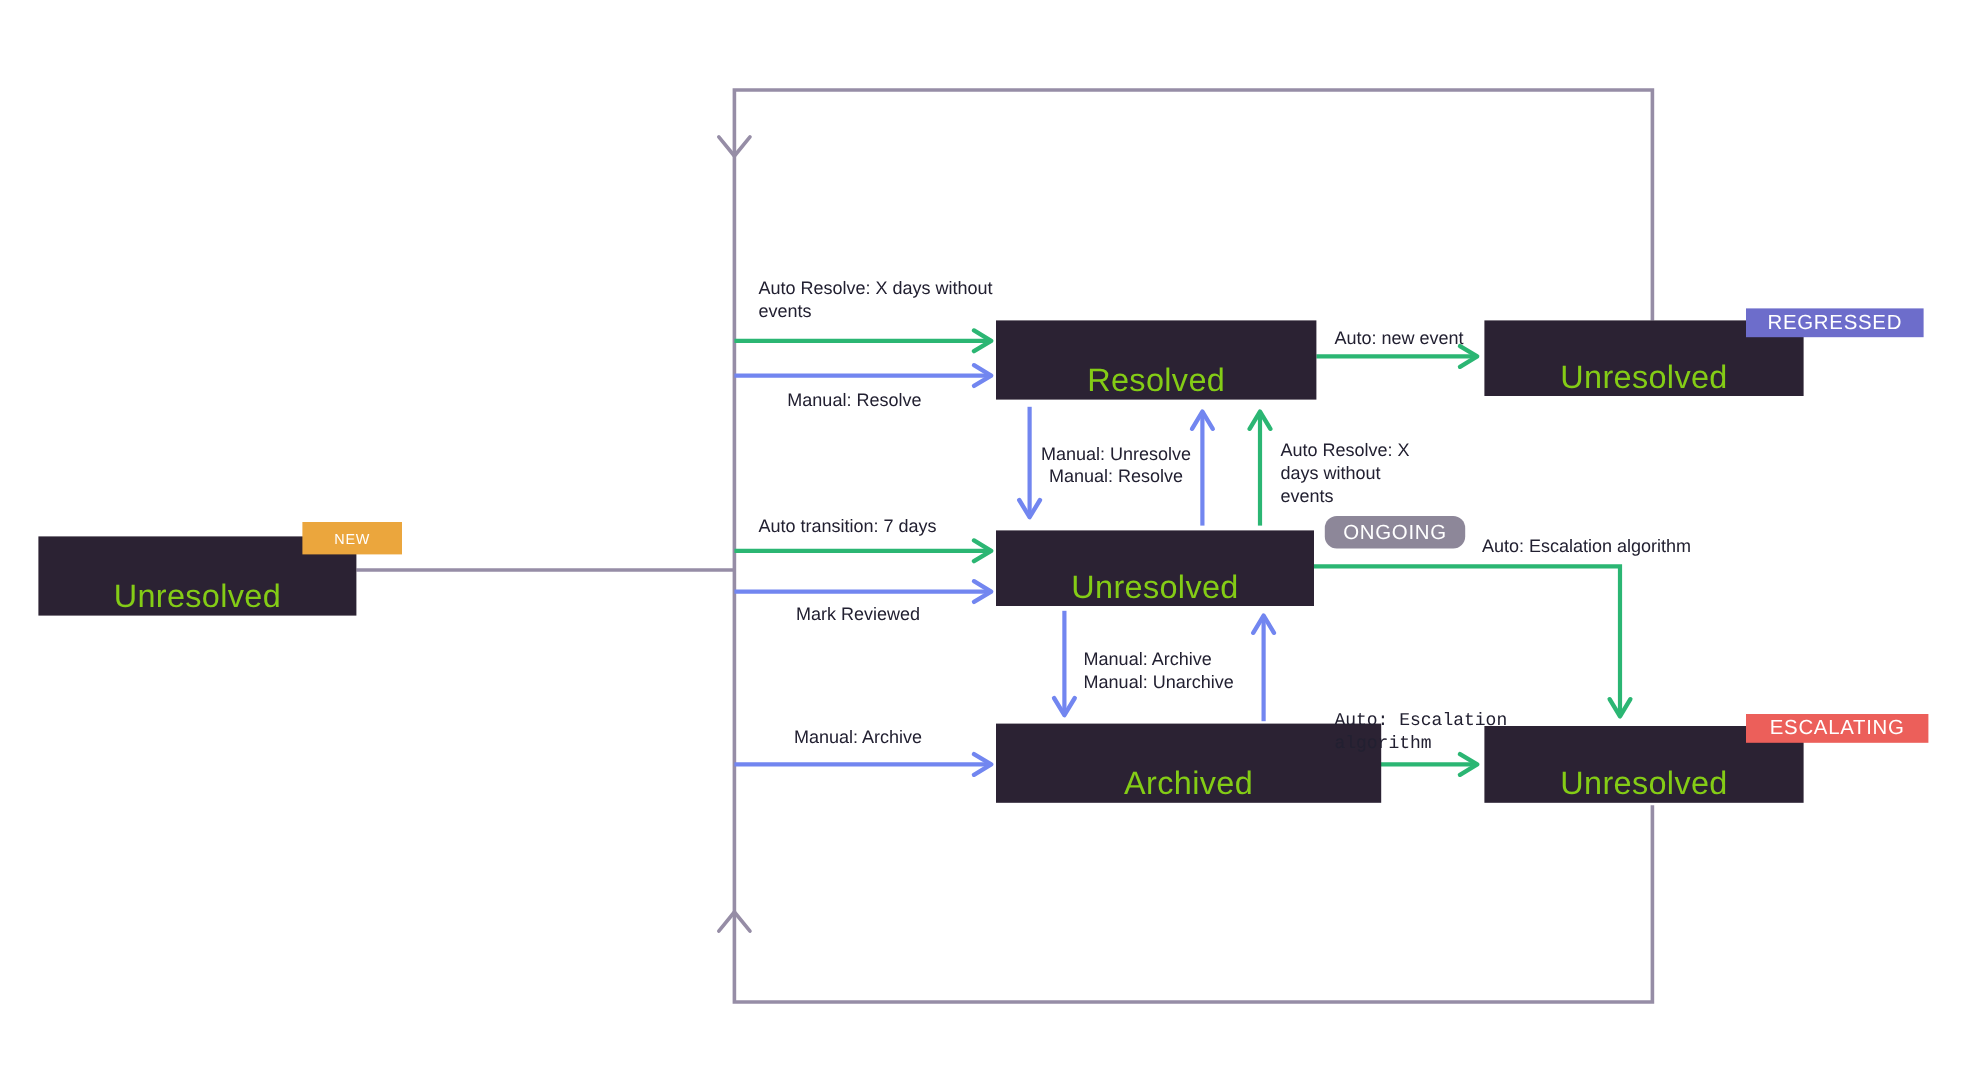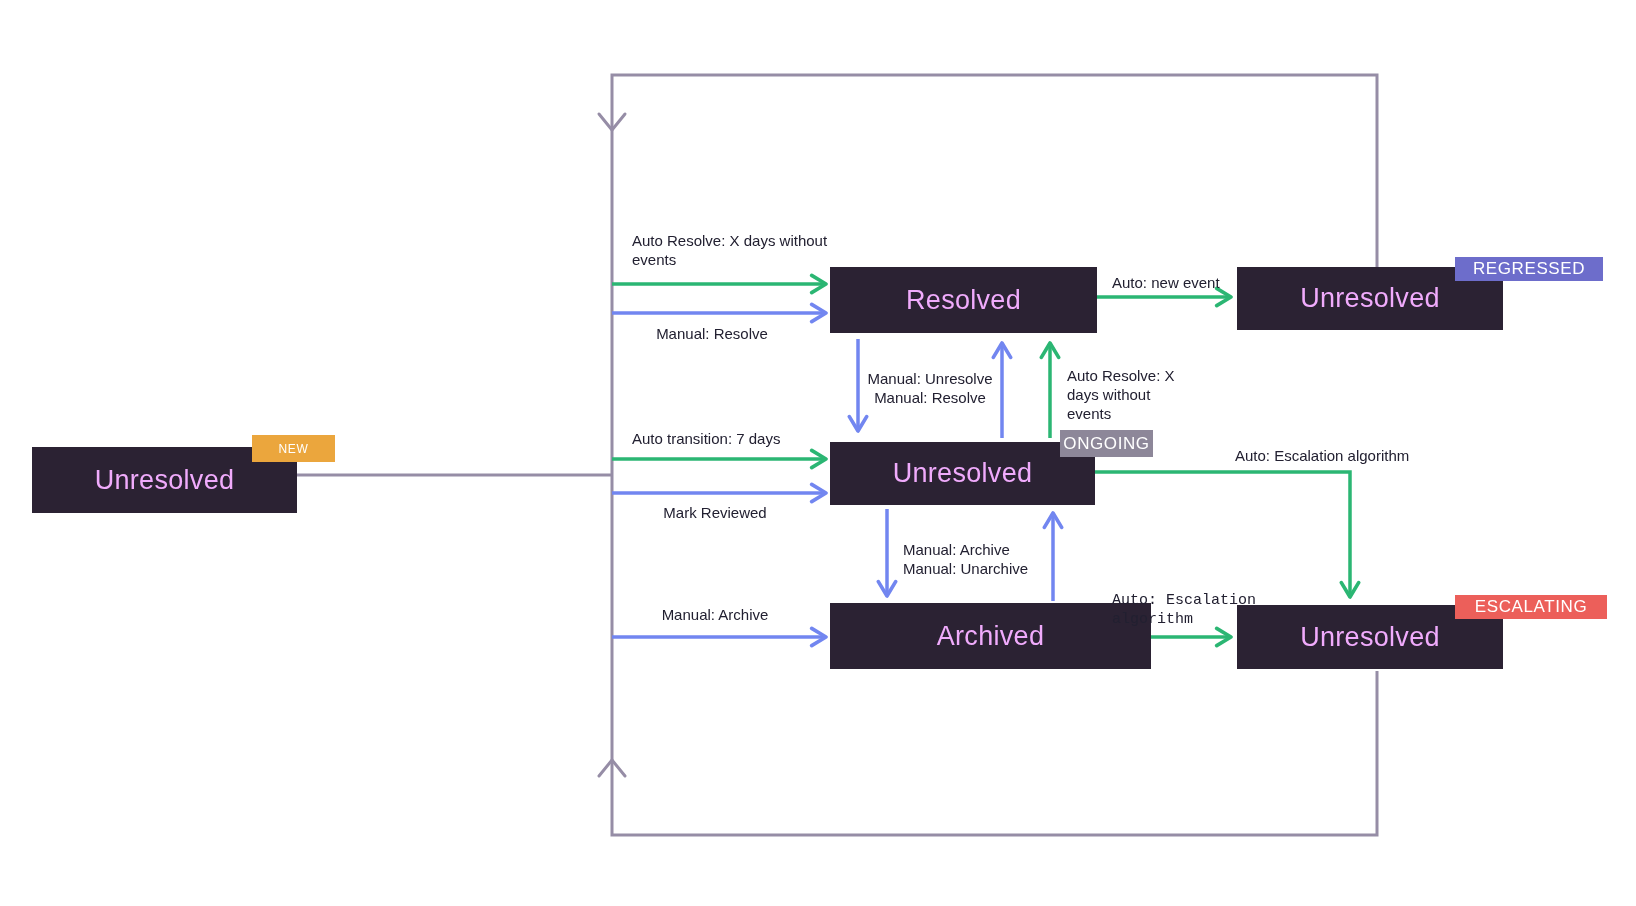--- a/index.html
+++ b/index.html
@@ -4,39 +4,39 @@
 <style>
   html,body { margin:0; padding:0; background:#ffffff; }
   #canvas {
     position:relative; width:1636px; height:906px; overflow:hidden;
     background:#ffffff;
     font-family:"Liberation Sans", sans-serif;
   }
   #edges { position:absolute; left:0; top:0; }
 
   .node {
-    position:absolute; background:#2b2233; color:#f0abfc;
-    display:flex; align-items:center; justify-content:center;
+    position:absolute; background:#2b2233; color:#84cc16;
+    display:flex; align-items:flex-end; justify-content:center;
     font-size:27px; font-weight:500; letter-spacing:.3px;
   }
   .node-new        { left:32px;   top:447px; width:265px; height:66px; }
   .node-resolved   { left:830px;  top:267px; width:267px; height:66px; }
   .node-regressed  { left:1237px; top:267px; width:266px; height:63px; }
   .node-ongoing    { left:830px;  top:442px; width:265px; height:63px; }
   .node-archived   { left:830px;  top:603px; width:321px; height:66px; }
   .node-escalating { left:1237px; top:605px; width:266px; height:64px; }
 
   .badge {
     position:absolute; color:#ffffff;
     display:flex; align-items:center; justify-content:center;
     font-size:17px; font-weight:500; letter-spacing:.6px;
   }
   .badge-new        { left:252px;  top:435px; width:83px;  height:27px; background:#eba63d; font-size:12px; }
   .badge-regressed  { left:1455px; top:257px; width:148px; height:24px; background:#6d6dcb; }
-  .badge-ongoing    { left:1060px; top:430px; width:93px; height:27px; background:#8d8799; }
+  .badge-ongoing    { left:1104px; top:430px; width:117px; height:27px; background:#8d8799;border-radius:10px; }
   .badge-escalating { left:1455px; top:595px; width:152px; height:24px; background:#ec5f5a; }
 
   .lbl {
     position:absolute; font-size:15px; line-height:19px; color:#222031;
     white-space:pre-line; font-weight:500;
   }
   .lbl-auto-resolve-new        { left:632px;  top:231px; }
   .lbl-manual-resolve-new      { left:637px;  top:324px; width:150px; text-align:center; }
   .lbl-auto-transition         { left:632px;  top:429px; }
   .lbl-mark-reviewed           { left:640px;  top:503px; width:150px; text-align:center; }

